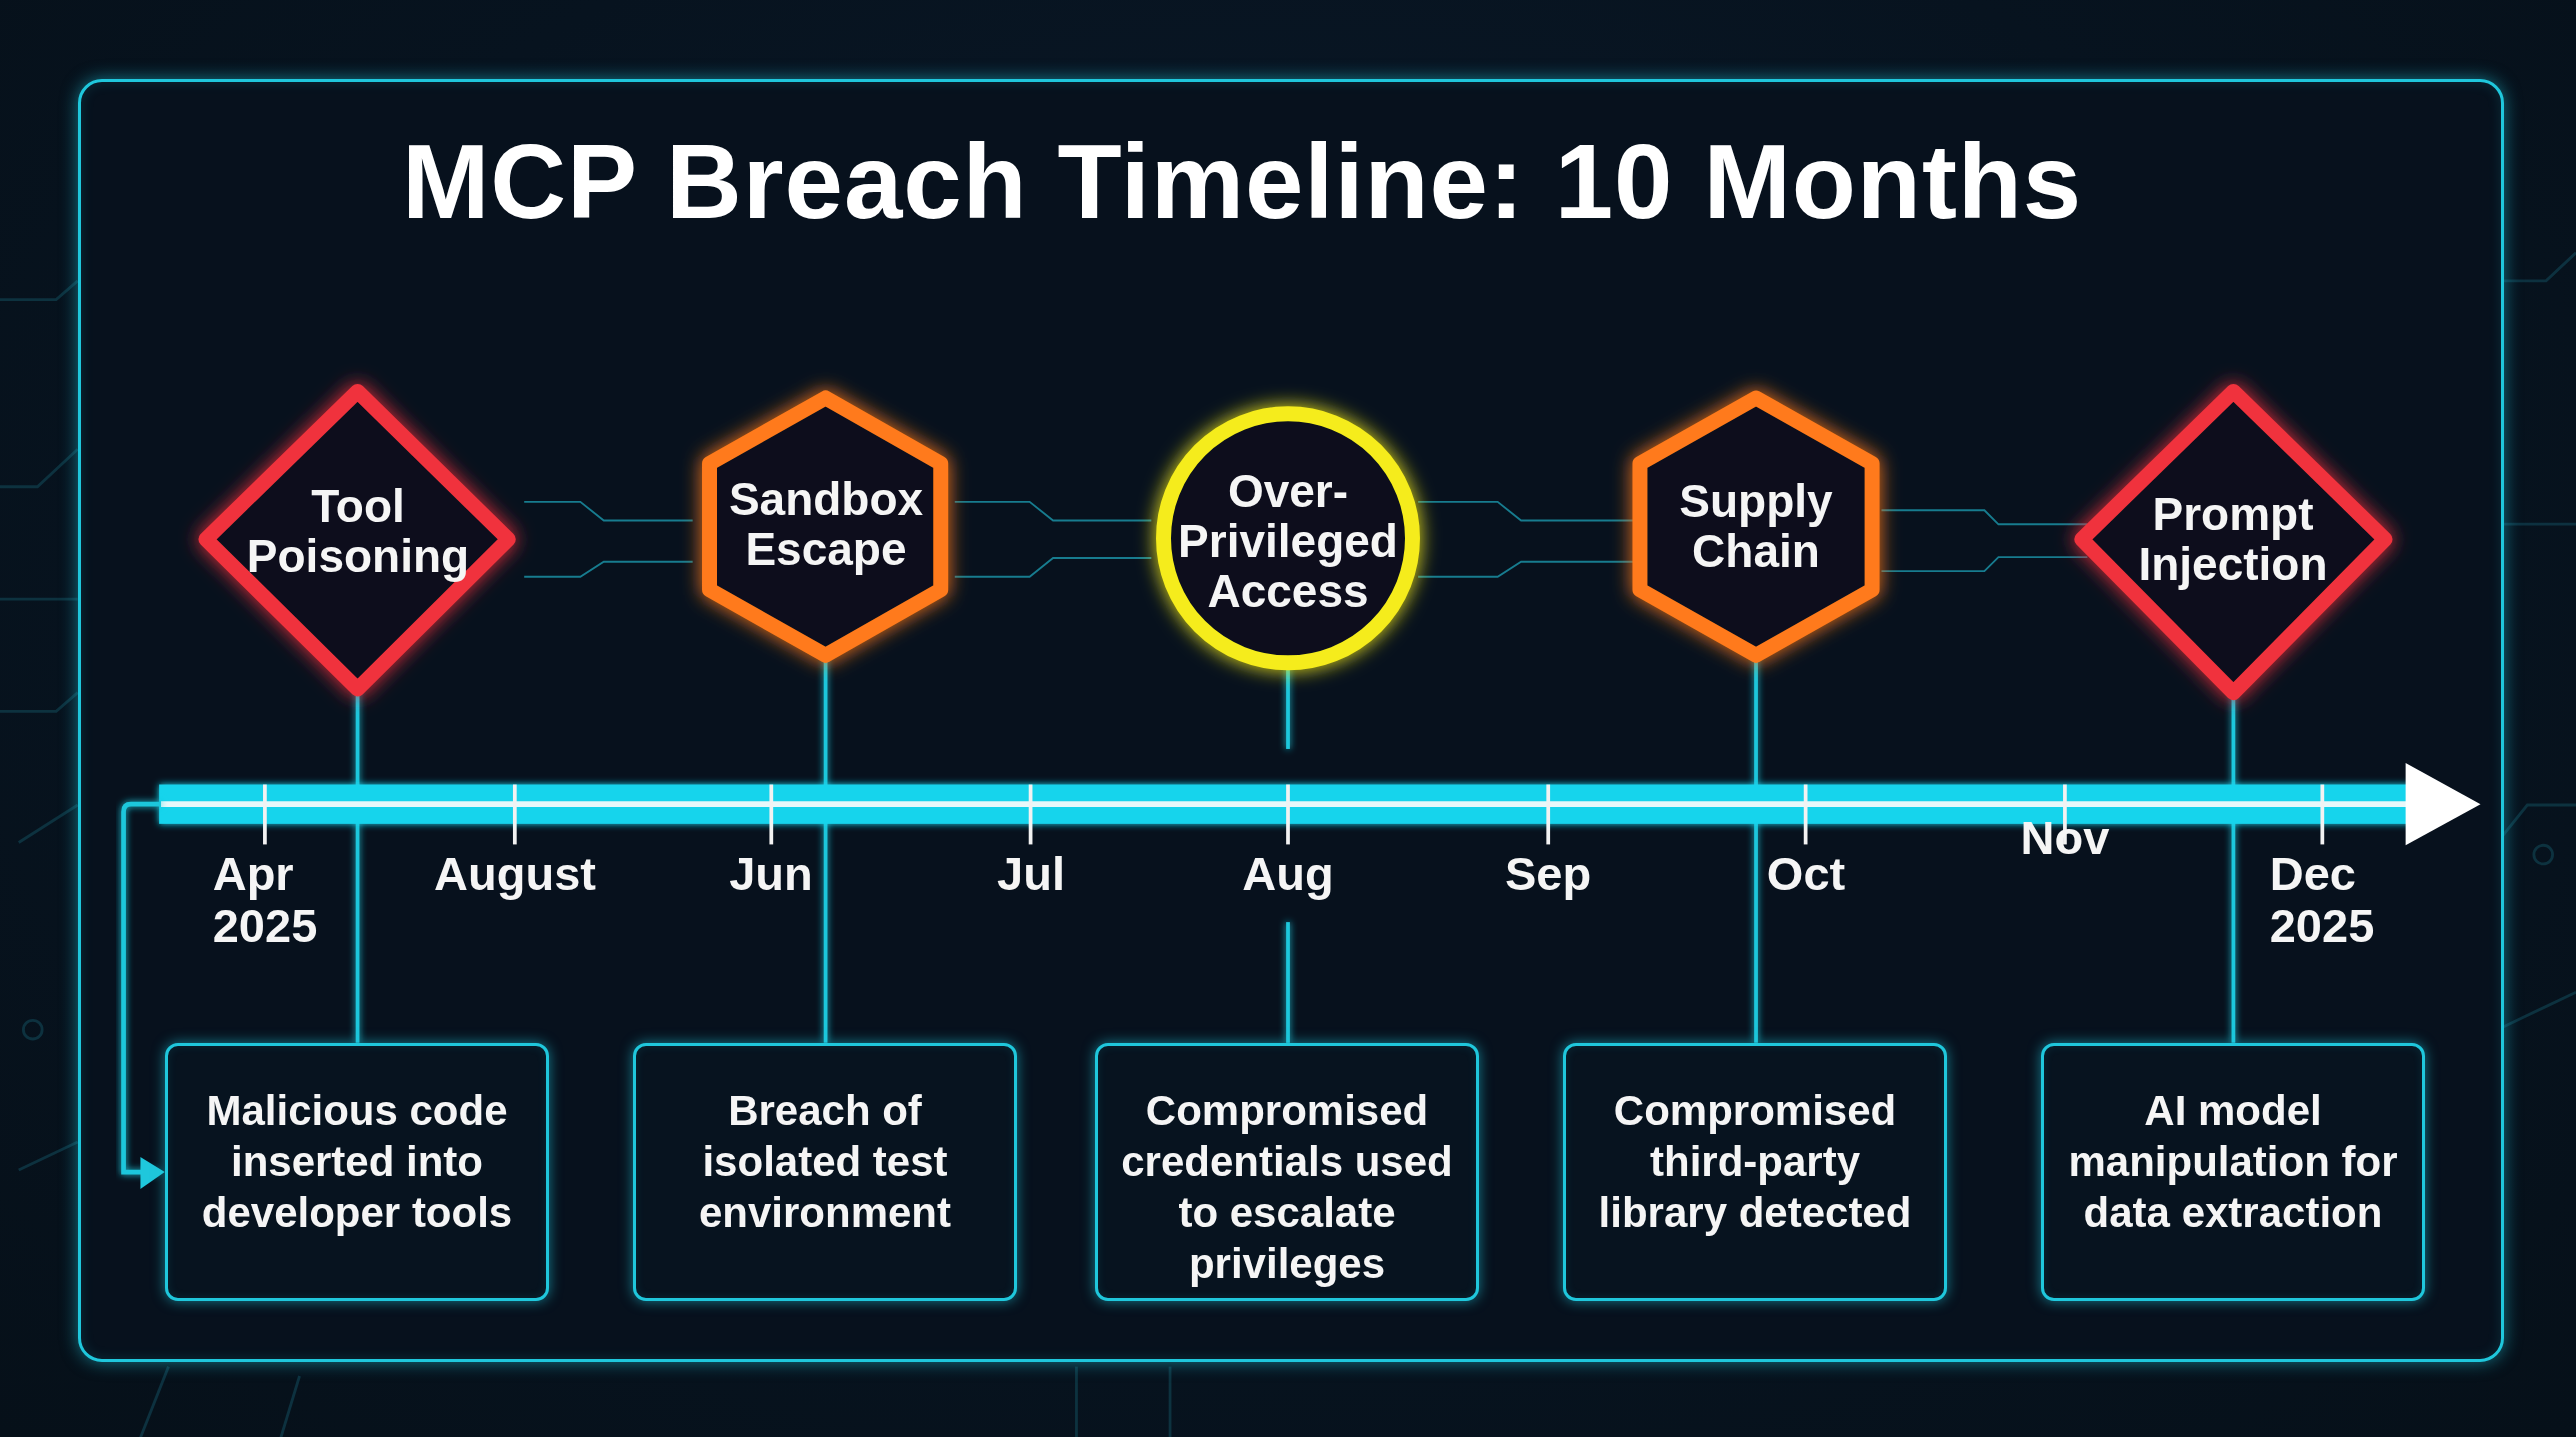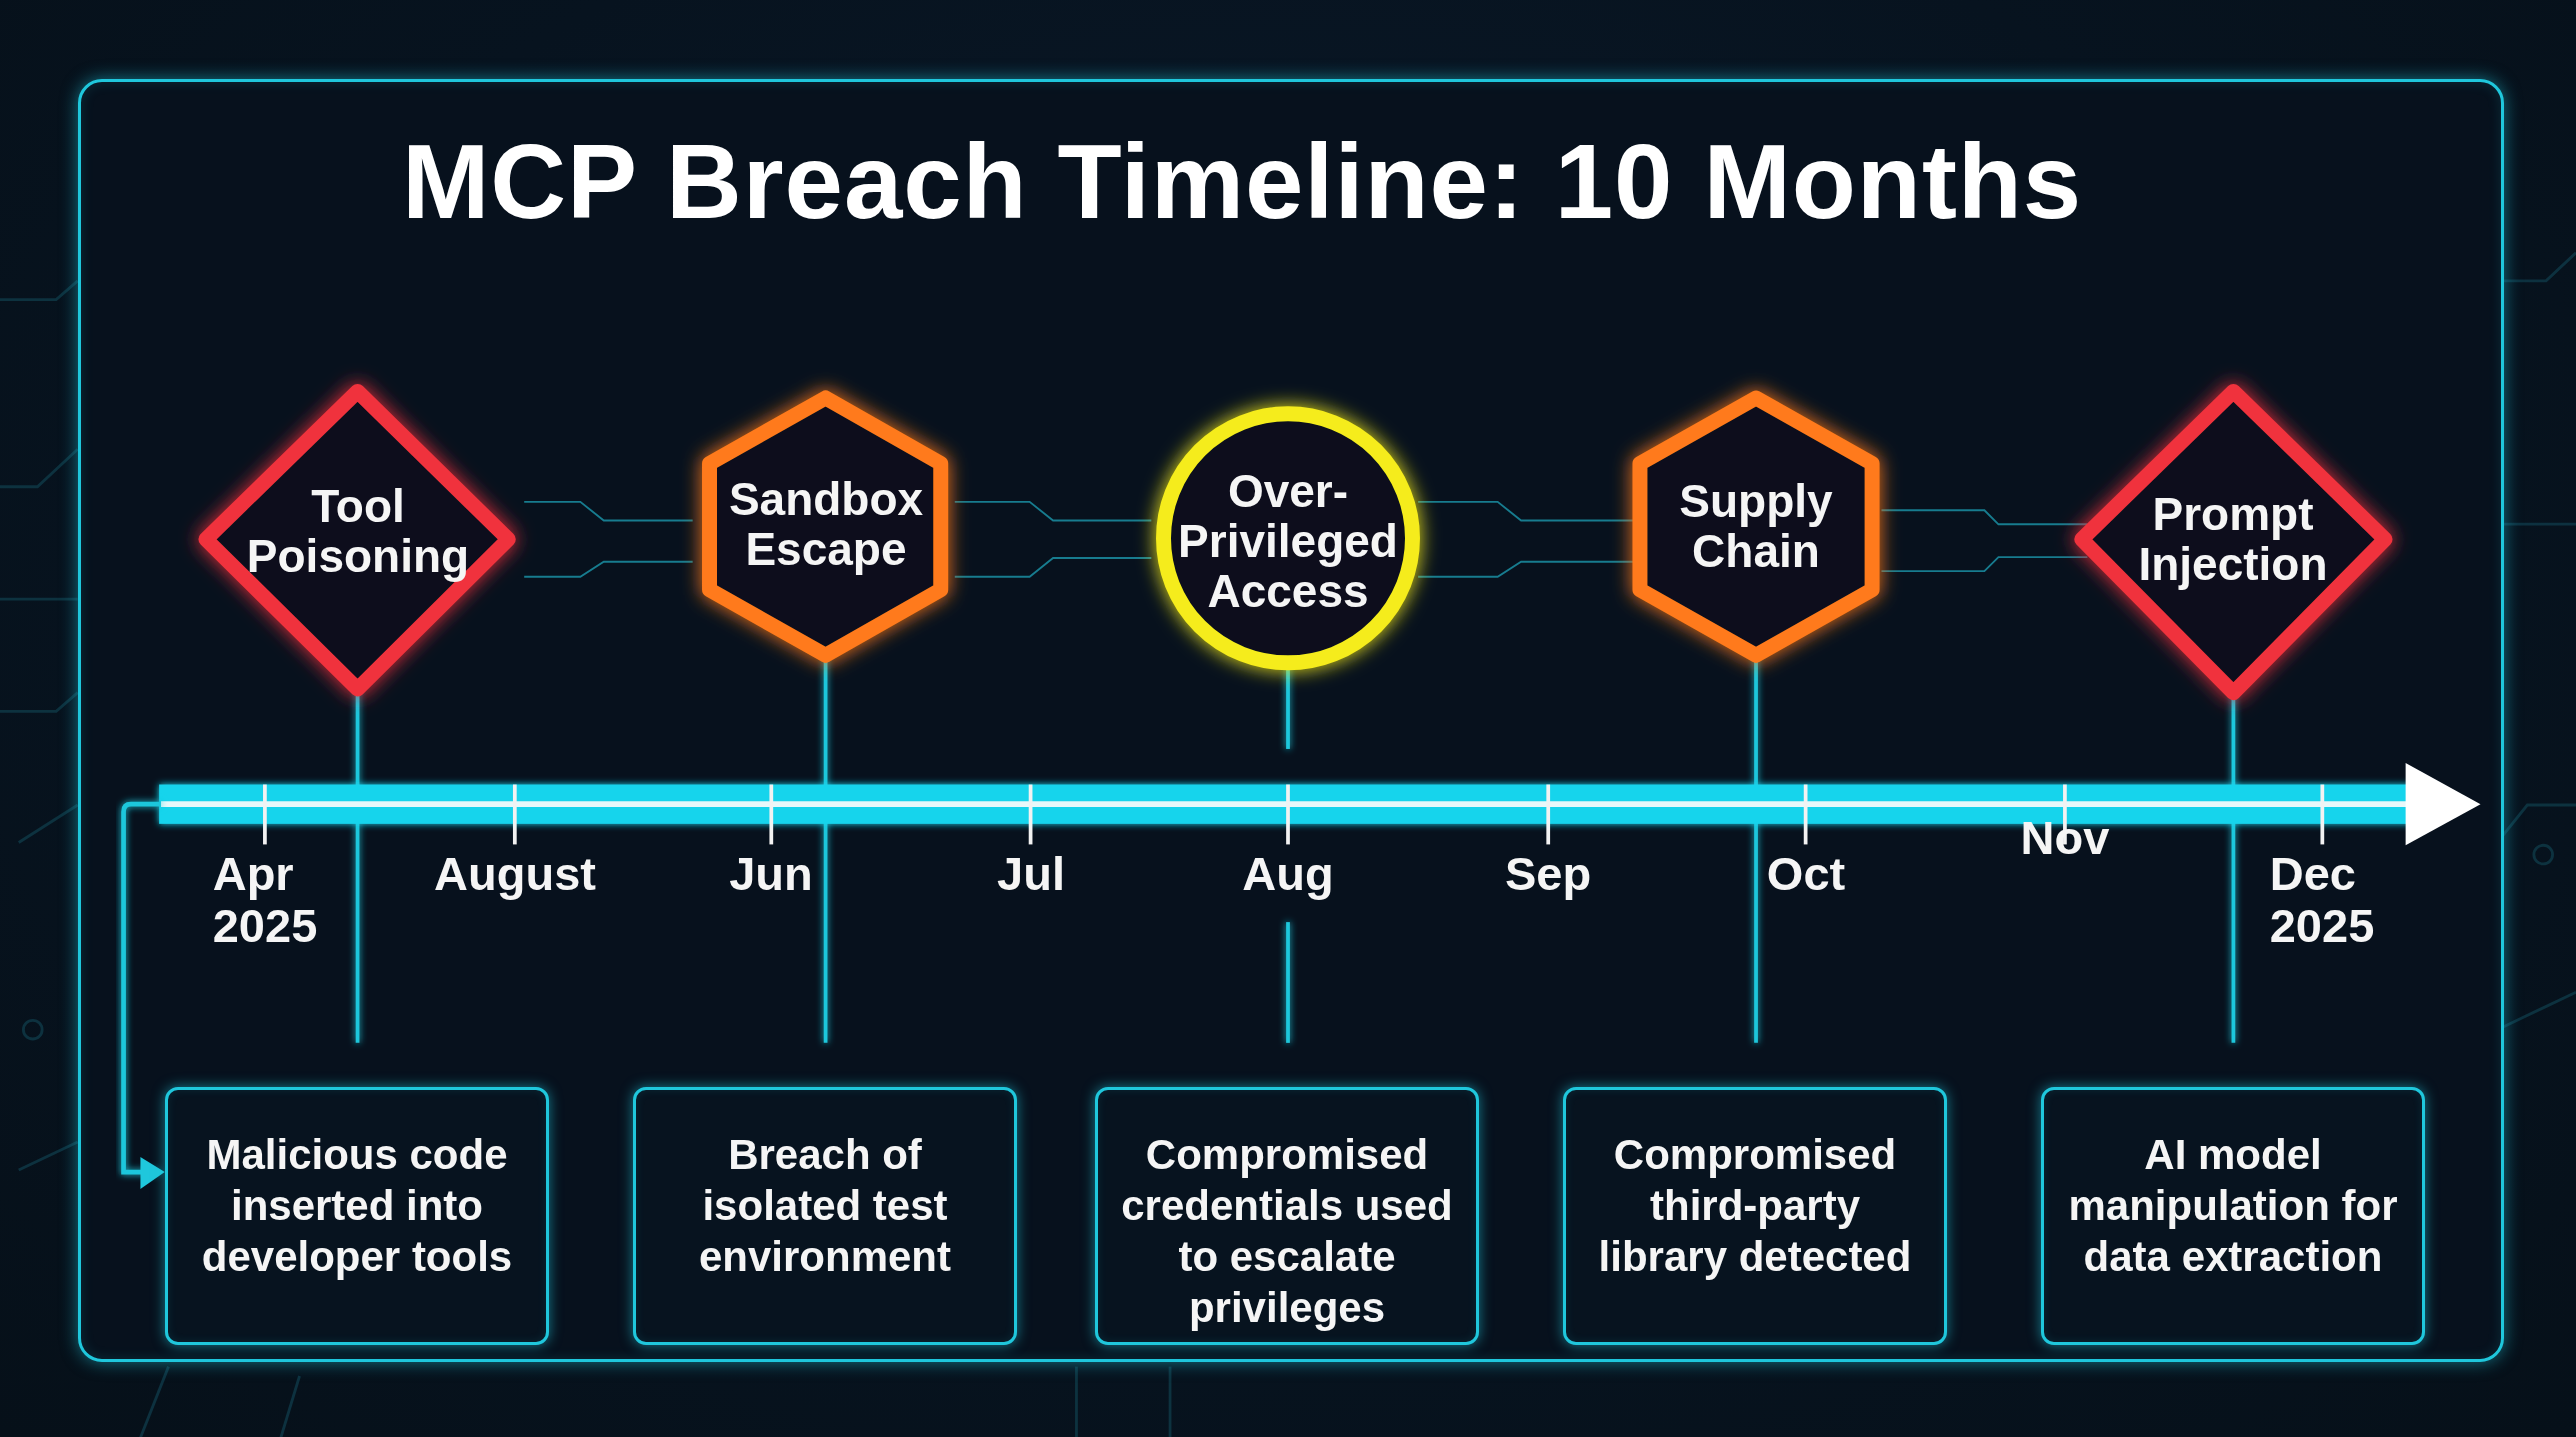--- a/index.html
+++ b/index.html
@@ -28,21 +28,20 @@
   }
   .month {
     position:absolute; text-align:left; font-weight:bold; color:#f5f5f5;
     font-size:47px; line-height:52px; transform:translateX(-50%); white-space:pre-line;
   }
   .card {
     position:absolute; top:1043px; width:384px; height:258px;
     border:3.7px solid #1fc7dc; border-radius:13px; background:#07131f;
     box-shadow: 0 0 13px rgba(31,199,220,0.6), inset 0 0 9.4px rgba(31,199,220,0.12);
     box-sizing:border-box;
-    margin-top:44px;
   }
   .card-text {
     position:absolute; left:0; right:0; top:39px; text-align:center;
     font-weight:bold; font-size:42px; line-height:51px; color:#f5f5f5;
     white-space:pre-line;
   }
 </style>
 </head>
 <body>
 

